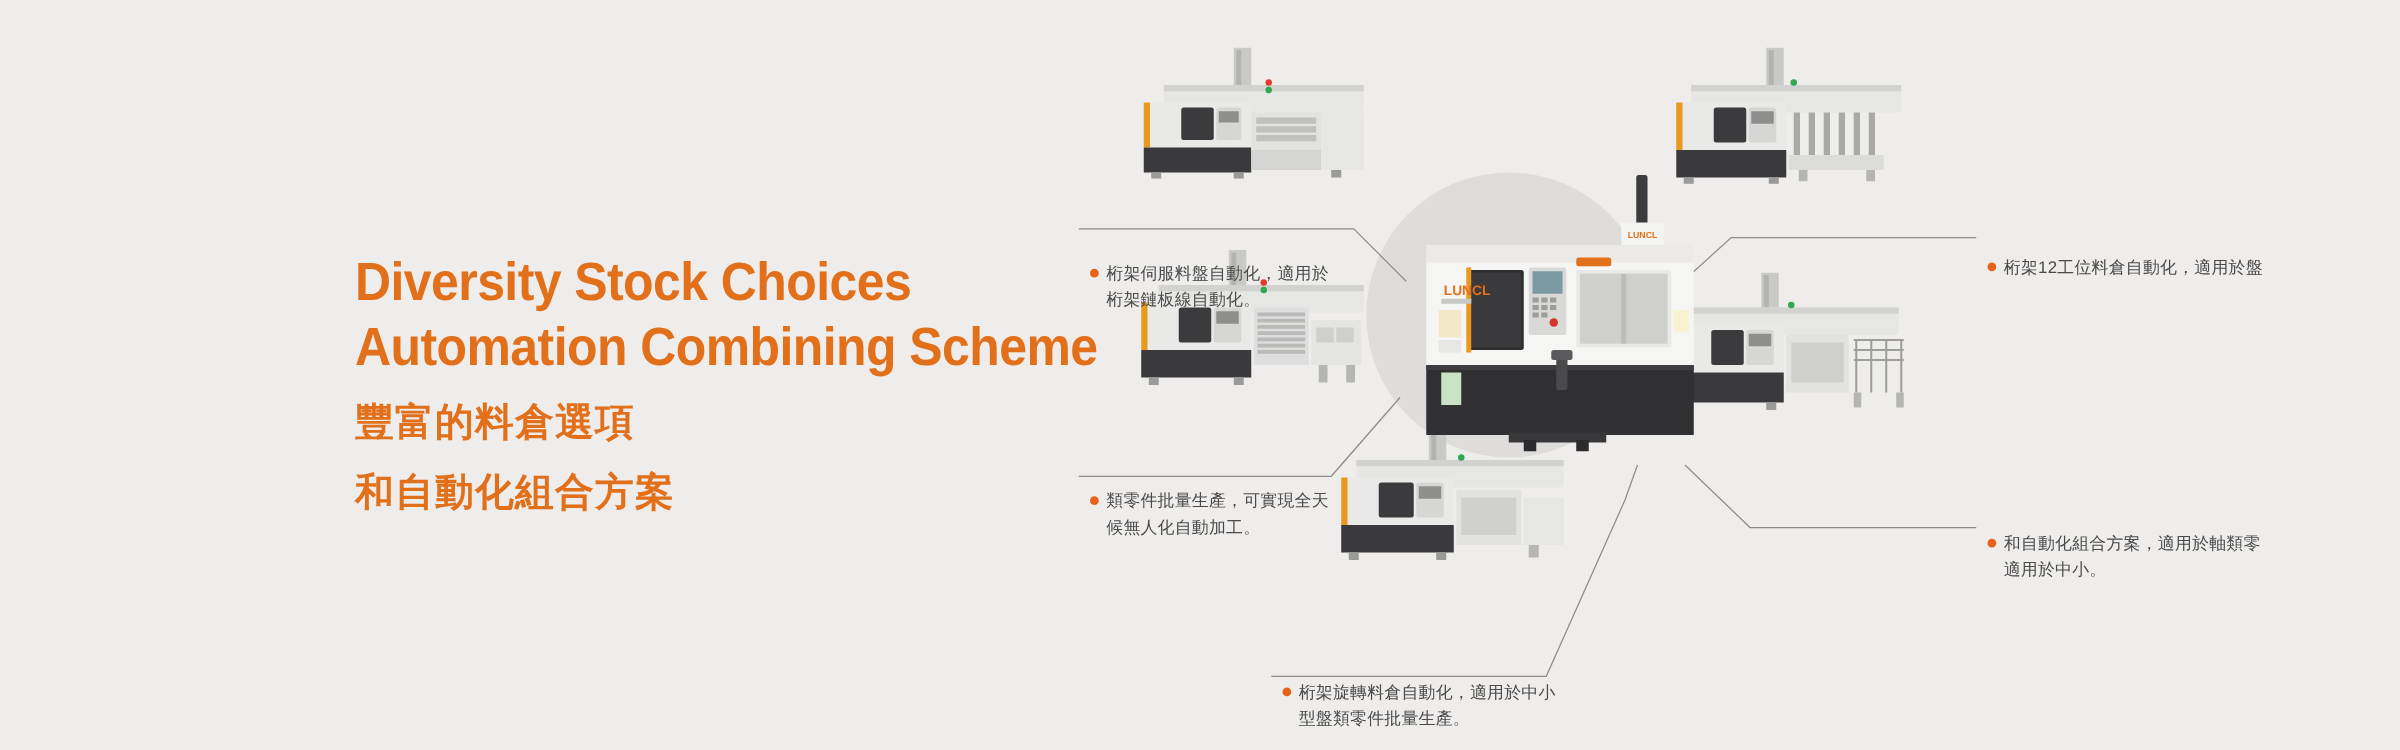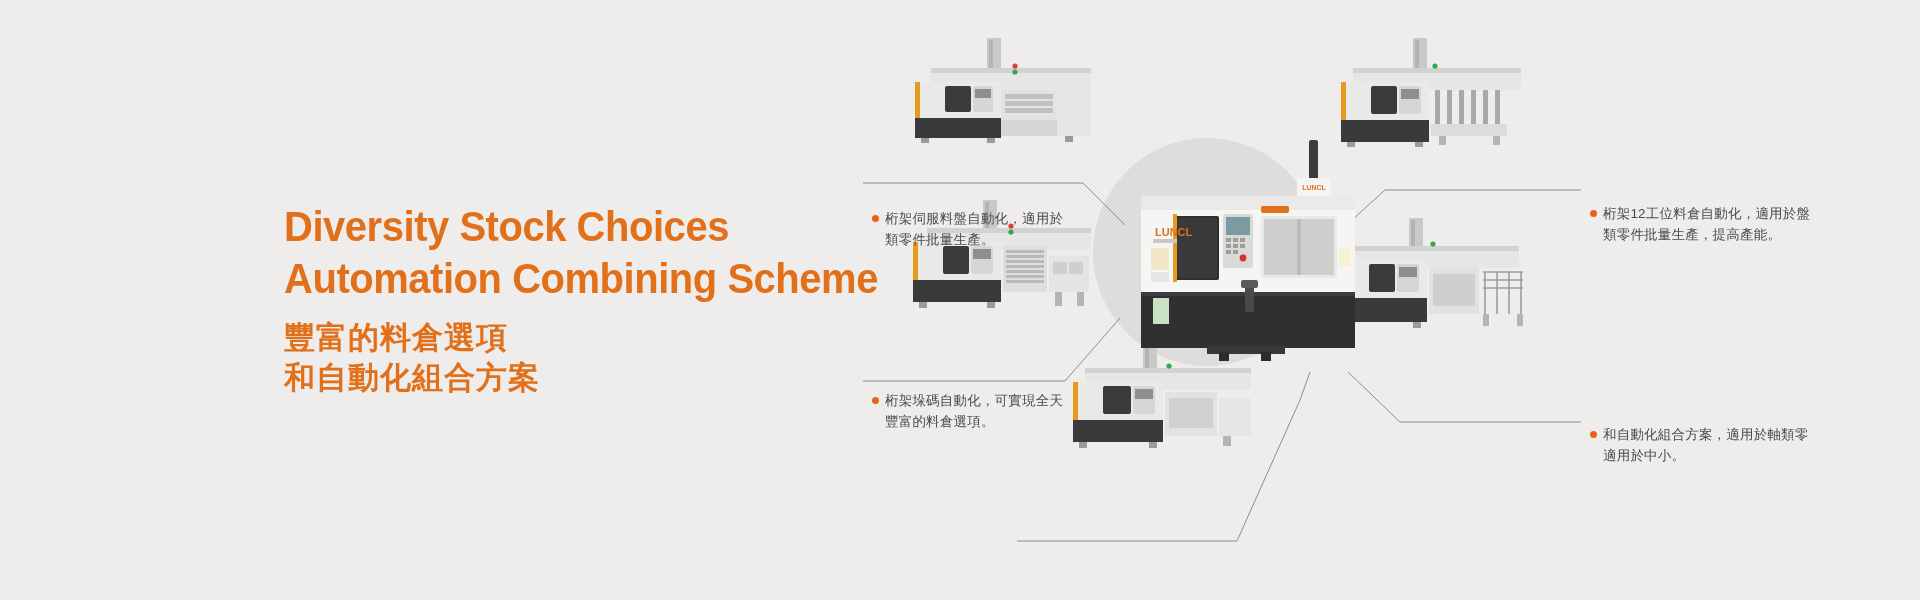--- a/index.html
+++ b/index.html
@@ -110,21 +110,21 @@
 </style>
 </head>
 <body>
 
 <div id="banner">
 
   <div id="headline">
     <div class="head-en">Diversity Stock Choices</div>
     <div class="head-en">Automation Combining Scheme</div>
     <div class="head-zh">豐富的料倉選項</div>
-    <div class="head-zh" style="margin-top:0">和自動化組合方案</div>
+    <div class="head-zh" style="margin-top:16px">和自動化組合方案</div>
   </div>
 
   <div id="center-disc"></div>
 
   <svg id="connectors" viewBox="0 0 1920 600" xmlns="http://www.w3.org/2000/svg">
     <g stroke="#8d8d8d" stroke-width="1" fill="none">
 
       <path d="M863 183 L1083 183 L1125 225"></path>
 
       <path d="M863 381 L1065 381 L1120 318"></path>
@@ -328,32 +328,35 @@
       <rect x="86" y="212" width="10" height="9" fill="#2b2b2d"></rect>
       <rect x="128" y="212" width="10" height="9" fill="#2b2b2d"></rect>
 
       <rect x="112" y="142" width="9" height="30" rx="2" fill="#4a4a4c"></rect>
       <rect x="108" y="140" width="17" height="8" rx="2" fill="#5a5a5c"></rect>
     </svg>
   </div>
 
   <div class="callout" style="left:872px; top:208px;">
     <span class="bullet"></span><span>桁架伺服料盤自動化，適用於</span>
-    <span class="ln2">類零件批量生產。</span>
+    <span class="ln2">桁架鏈板線自動化。</span>
   </div>
 
   <div class="callout" style="left:872px; top:390px;">
-    <span class="bullet"></span><span>桁架垛碼自動化，可實現全天</span>
-    <span class="ln2">豐富的料倉選項。</span>
+    <span class="bullet"></span><span>類零件批量生產，可實現全天</span>
+    <span class="ln2">候無人化自動加工。</span>
   </div>
 
   <div class="callout" style="left:1590px; top:203px;">
     <span class="bullet"></span><span>桁架12工位料倉自動化，適用於盤</span>
-    <span class="ln2">類零件批量生產，提高產能。</span>
   </div>
 
   <div class="callout" style="left:1590px; top:424px;">
     <span class="bullet"></span><span>和自動化組合方案，適用於軸類零</span>
     <span class="ln2">適用於中小。</span>
   </div>
 
+  <div class="callout" style="left:1026px; top:543px;">
+    <span class="bullet"></span><span>桁架旋轉料倉自動化，適用於中小</span>
+    <span class="ln2">型盤類零件批量生產。</span>
+  </div>
 
 </div>
 
 </body></html>

